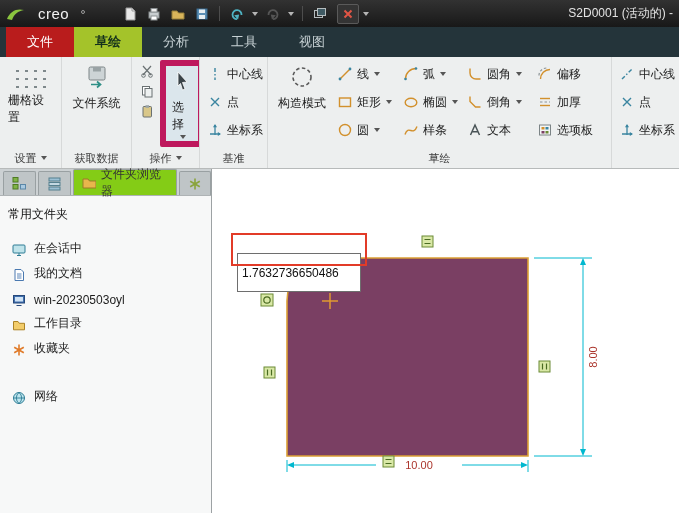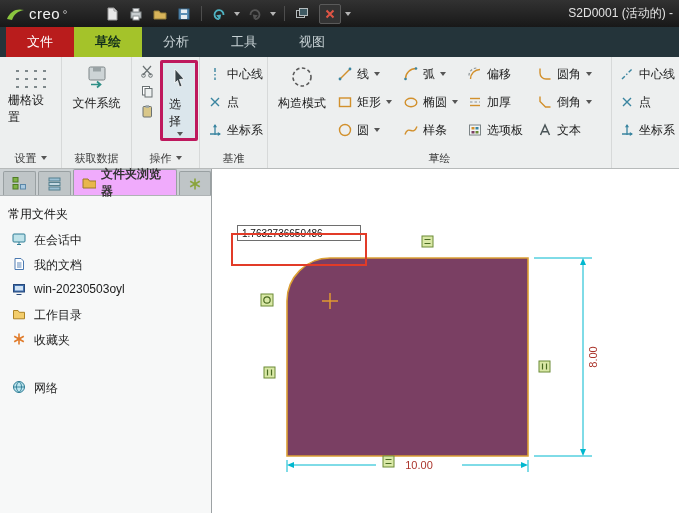--- a/index.html
+++ b/index.html
@@ -2,21 +2,21 @@
 <html><head>
 <meta charset="utf-8">
 <style>
   * { box-sizing: border-box; margin: 0; padding: 0; }
   html,body { width:679px; height:513px; overflow:hidden; }
   body { font-family:"Liberation Sans","DejaVu Sans",sans-serif; background:#fff; }
   .app { width:679px; height:513px; display:flex; flex-direction:column; }
 
   
   .titlebar { flex:0 0 27px; background:linear-gradient(#323232,#181818); display:flex; align-items:center; padding:0 6px; color:#ddd; }
-  .logo { display:flex; align-items:center; gap:3px; margin-right:34px; }
+  .logo { display:flex; align-items:center; gap:12px; margin-right:34px; }
   .logo-text { font-size:15px; color:#f2f2f2; letter-spacing:.5px; }
   .logo-reg { width:4px; height:4px; border:1px solid #9a9a9a; border-radius:50%; align-self:flex-start; margin-top:5px; }
   .qat { display:flex; align-items:center; gap:2px; }
   .ticon { width:22px; height:20px; display:inline-flex; align-items:center; justify-content:center; }
   .ticon.disabled { opacity:.55; }
   .closebox { background:#343434; border:1px solid #5a5a5a; border-radius:2px; margin-left:4px; }
   .tsep { width:1px; height:15px; background:#4d4d4d; margin:0 4px; }
   .tcaret { width:0; height:0; border-left:3px solid transparent; border-right:3px solid transparent; border-top:4px solid #b5b5b5; margin:0 2px; }
   .doctitle { margin-left:auto; font-size:12px; color:#e3e3e3; white-space:nowrap; }
 
@@ -26,45 +26,45 @@
   .tab-file { background:#b91c1c; color:#fff; }
   .tab-active { background:#a4c32a; color:#16321c; font-weight:bold; }
 
   
   .ribbon { flex:0 0 112px; background:#edefef; display:flex; border-bottom:1px solid #b7baba; }
   .rgroup { display:flex; flex-direction:column; border-right:1px solid #d7d9d9; overflow:hidden; }
   .rbody { flex:1; display:flex; align-items:flex-start; padding:3px 2px 0; }
   .rfooter { flex:0 0 20px; display:flex; align-items:center; justify-content:center; gap:4px; font-size:11px; color:#3b3b3b; }
   .fcaret { width:0; height:0; border-left:3px solid transparent; border-right:3px solid transparent; border-top:4px solid #555; }
   .bigbtn { display:flex; flex-direction:column; align-items:center; gap:2px; padding:4px 6px 2px; font-size:12px; color:#222; text-align:left; }
-  .bigbtn.selected { background:#dbe6ec; border:3px solid #be185d; border-radius:2px; }
+  .bigbtn.selected { background:#dbe6ec; border:6px solid #be185d; border-radius:2px; }
   .grid-dots { width:40px; height:26px; background-image:radial-gradient(circle,#7e888b 1.3px,transparent 1.5px); background-size:9px 8px; background-position:2px 3px; }
   .minicol { display:flex; flex-direction:column; gap:3px; padding:2px 3px; }
   .miniicon { width:20px; height:17px; display:flex; align-items:center; justify-content:center; }
   .gcol { display:flex; flex-direction:column; }
   .sitem { display:flex; align-items:center; gap:4px; font-size:12px; color:#222; padding:0 4px; height:28px; white-space:nowrap; }
   .sicon { width:17px; height:17px; display:inline-flex; align-items:center; justify-content:center; flex:0 0 17px; }
   .scaret { width:0; height:0; border-left:3px solid transparent; border-right:3px solid transparent; border-top:4px solid #555; margin-left:1px; }
 
   
   .main { flex:1; display:flex; min-height:0; }
   .navigator { flex:0 0 212px; border-right:1px solid #9da2a4; background:#f7f8f8; display:flex; flex-direction:column; }
   .navtabs { flex:0 0 27px; background:#ccd1d3; border-bottom:1px solid #aeb3b5; display:flex; align-items:flex-end; padding-left:3px; gap:2px; }
   .navtab { height:24px; display:flex; align-items:center; gap:5px; padding:0 8px; font-size:12px; color:#333; background:#bfc5c7; border:1px solid #99a0a2; border-bottom:none; border-radius:2px 2px 0 0; }
-  .navtab.active { background:#f0abfc; height:26px;font-weight:bold; }
+  .navtab.active { background:#84cc16; height:26px; }
   .navbody { flex:1; padding-top:6px; }
   .navheader { font-size:12px; font-weight:normal; color:#101010; padding:4px 8px 9px; }
-  .navitem { display:flex; align-items:flex-start; gap:8px; padding:0 12px; height:25px; font-size:12px; color:#1c1c1c; }
+  .navitem { display:flex; align-items:flex-end; gap:8px; padding:0 12px; height:25px; font-size:12px; color:#1c1c1c; }
   .navitem.spaced { margin-top:23px; }
 
   
   .canvas { flex:1; position:relative; background:#fff; overflow:hidden; }
   .sketch-svg { position:absolute; left:0; top:0; }
   .dimtext { font-family:"Liberation Sans","DejaVu Sans",sans-serif; font-size:11px; }
-  .editbox { position:absolute; left:25px; top:56px; width:124px; height:16px; background:#fff; border:1px solid #6e6e6e; display:flex; align-items:center; padding:0 4px; font-size:10px; color:#101010; white-space:nowrap; overflow:hidden; }
+  .editbox { position:absolute; left:25px; top:84px; width:124px; height:39px; background:#fff; border:1px solid #6e6e6e; display:flex; align-items:center; padding:0 4px; font-size:12px; color:#101010; white-space:nowrap; overflow:hidden; }
   .redrect { position:absolute; left:19px; top:64px; width:136px; height:33px; border:2px solid #e23b28; pointer-events:none; }
 </style>
 </head>
 <body>
 
 <div class="app">
 
   <div class="titlebar">
     <div class="logo">
       <svg width="20" height="16">
@@ -312,20 +312,49 @@
                 </svg>
               </span>
             <span>样条</span>
           </div>
         </div>
 
         <div class="gcol" style="width:70px">
           <div class="sitem">
             <span class="sicon">
                 <svg width="16" height="16">
+                  <path d="M3 2.5 V7 A6 6 0 0 0 9 13 H13.5" fill="none" stroke="#d2902c" stroke-width="1.4"></path>
+                </svg>
+              </span>
+            <span>圆角</span>
+            <span class="scaret"></span>
+          </div>
+          <div class="sitem">
+            <span class="sicon">
+                <svg width="16" height="16">
+                  <path d="M3 2.5 V7.5 L8.5 13 H13.5" fill="none" stroke="#d2902c" stroke-width="1.4"></path>
+                </svg>
+              </span>
+            <span>倒角</span>
+            <span class="scaret"></span>
+          </div>
+          <div class="sitem">
+            <span class="sicon">
+                <svg width="16" height="16">
+                  <path d="M3.5 13 L8 3 L12.5 13 M5.3 9.8 H10.7" fill="none" stroke="#4a5457" stroke-width="1.5"></path>
+                </svg>
+              </span>
+            <span>文本</span>
+          </div>
+        </div>
+
+        <div class="gcol" style="width:70px">
+          <div class="sitem">
+            <span class="sicon">
+                <svg width="16" height="16">
                   <path d="M3.5 13 A9.5 9.5 0 0 1 13 3.5" fill="none" stroke="#d2902c" stroke-width="1.4"></path>
                   <path d="M2 9.5 A7.5 7.5 0 0 1 9.5 2" fill="none" stroke="#8b9396" stroke-width="1.2" stroke-dasharray="2.5 2"></path>
                 </svg>
               </span>
             <span>偏移</span>
           </div>
           <div class="sitem">
             <span class="sicon">
                 <svg width="16" height="16">
                   <path d="M3 4.5 H13" stroke="#d2902c" stroke-width="1.4"></path>
@@ -339,49 +368,20 @@
             <span class="sicon">
                 <svg width="16" height="16">
                   <rect x="2.5" y="3" width="11" height="10" fill="#f4f6f6" stroke="#7c8486"></rect>
                   <rect x="4.5" y="5" width="3" height="2.5" fill="#d2902c"></rect>
                   <rect x="8.5" y="5" width="3" height="2.5" fill="#3a85a0"></rect>
                   <rect x="4.5" y="9" width="3" height="2.5" fill="#7a3f63"></rect>
                   <rect x="8.5" y="9" width="3" height="2.5" fill="#6b8a34"></rect>
                 </svg>
               </span>
             <span>选项板</span>
-          </div>
-        </div>
-
-        <div class="gcol" style="width:70px">
-          <div class="sitem">
-            <span class="sicon">
-                <svg width="16" height="16">
-                  <path d="M3 2.5 V7 A6 6 0 0 0 9 13 H13.5" fill="none" stroke="#d2902c" stroke-width="1.4"></path>
-                </svg>
-              </span>
-            <span>圆角</span>
-            <span class="scaret"></span>
-          </div>
-          <div class="sitem">
-            <span class="sicon">
-                <svg width="16" height="16">
-                  <path d="M3 2.5 V7.5 L8.5 13 H13.5" fill="none" stroke="#d2902c" stroke-width="1.4"></path>
-                </svg>
-              </span>
-            <span>倒角</span>
-            <span class="scaret"></span>
-          </div>
-          <div class="sitem">
-            <span class="sicon">
-                <svg width="16" height="16">
-                  <path d="M3.5 13 L8 3 L12.5 13 M5.3 9.8 H10.7" fill="none" stroke="#4a5457" stroke-width="1.5"></path>
-                </svg>
-              </span>
-            <span>文本</span>
           </div>
         </div>
       </div>
       <div class="rfooter">
         <span>草绘</span>
       </div>
     </div>
 
     <div class="rgroup" style="width:67px;border-right:none">
       <div class="rbody">

